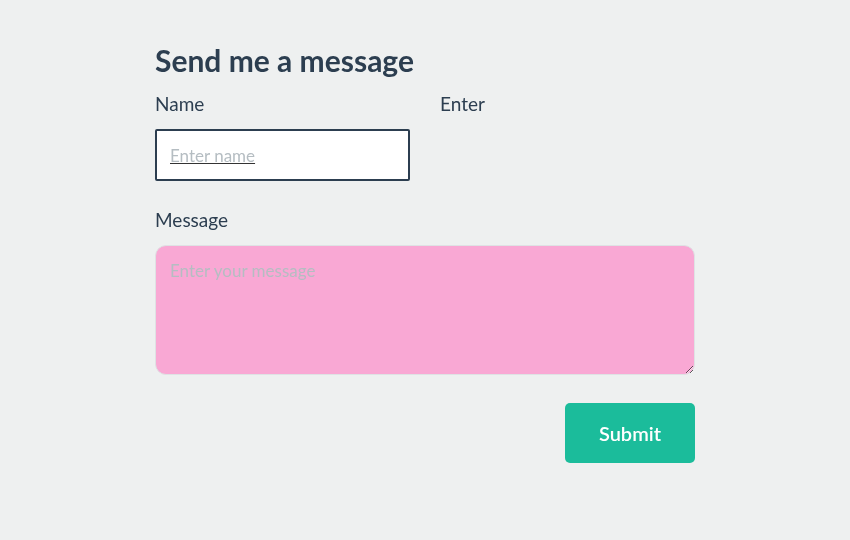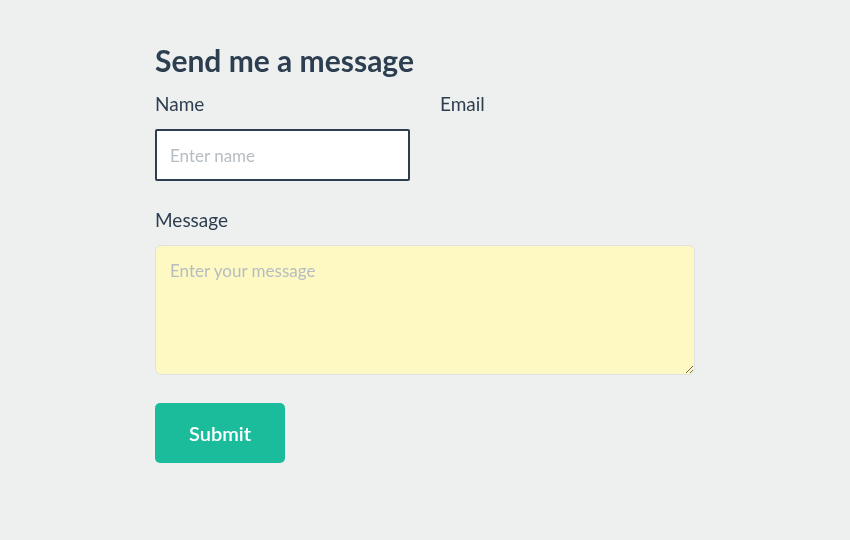--- a/index.html
+++ b/index.html
@@ -45,57 +45,58 @@
     input[type="text"], input[type="email"] {
       height: 52px;
       padding: 0 14px;
       font-size: 17px;
       border: 1px solid #dfe2e4;
       background: #ffffff;
       color: #333;
       font-family: inherit;
       border-radius: 2px;
       outline: none;
+      text-decoration: underline;
     }
     input.focused {
       border: 2px solid #2c3e50;
       padding: 0 13px;
     }
     textarea {
       width: 100%;
       height: 130px;
       padding: 14px;
       font-size: 17px;
       font-family: inherit;
       border: 1px solid #dfe2e4;
-      background: #fef9c3;
+      background: #f9a8d4;
       color: #333;
       resize: both;
-      border-radius: 6px;
+      border-radius: 11px;
       outline: none;
     }
     ::placeholder {
       color: #b5bdc2;
       opacity: 1;
     }
     .cursor {
       position: relative;
     }
     .cursor::before {
       content: "";
       position: absolute;
       left: 15px;
       top: 15px;
       width: 1px;
       height: 22px;
       background: #2c3e50;
     }
     .actions {
       display: flex;
-      justify-content: flex-start;
+      justify-content: flex-end;
       margin-top: 28px;
     }
     button.submit {
       background: #1bbc9b;
       color: #ffffff;
       font-size: 20px;
       font-weight: 600;
       border: none;
       padding: 18px 34px;
       border-radius: 5px;
@@ -108,21 +109,21 @@
 
 <div class="container">
   <h1>Send me a message</h1>
 
   <div class="row">
     <div class="field-group">
       <label>Name</label>
       <input type="text" class="focused cursor" placeholder="Enter name" style="">
     </div>
     <div class="field-group">
-      <label>Email</label>
+      <label>Enter</label>
     </div>
   </div>
 
   <div class="field-group full">
     <label>Message</label>
     <textarea placeholder="Enter your message" style=""></textarea>
   </div>
 
   <div class="actions">
     <button class="submit">Submit</button>

